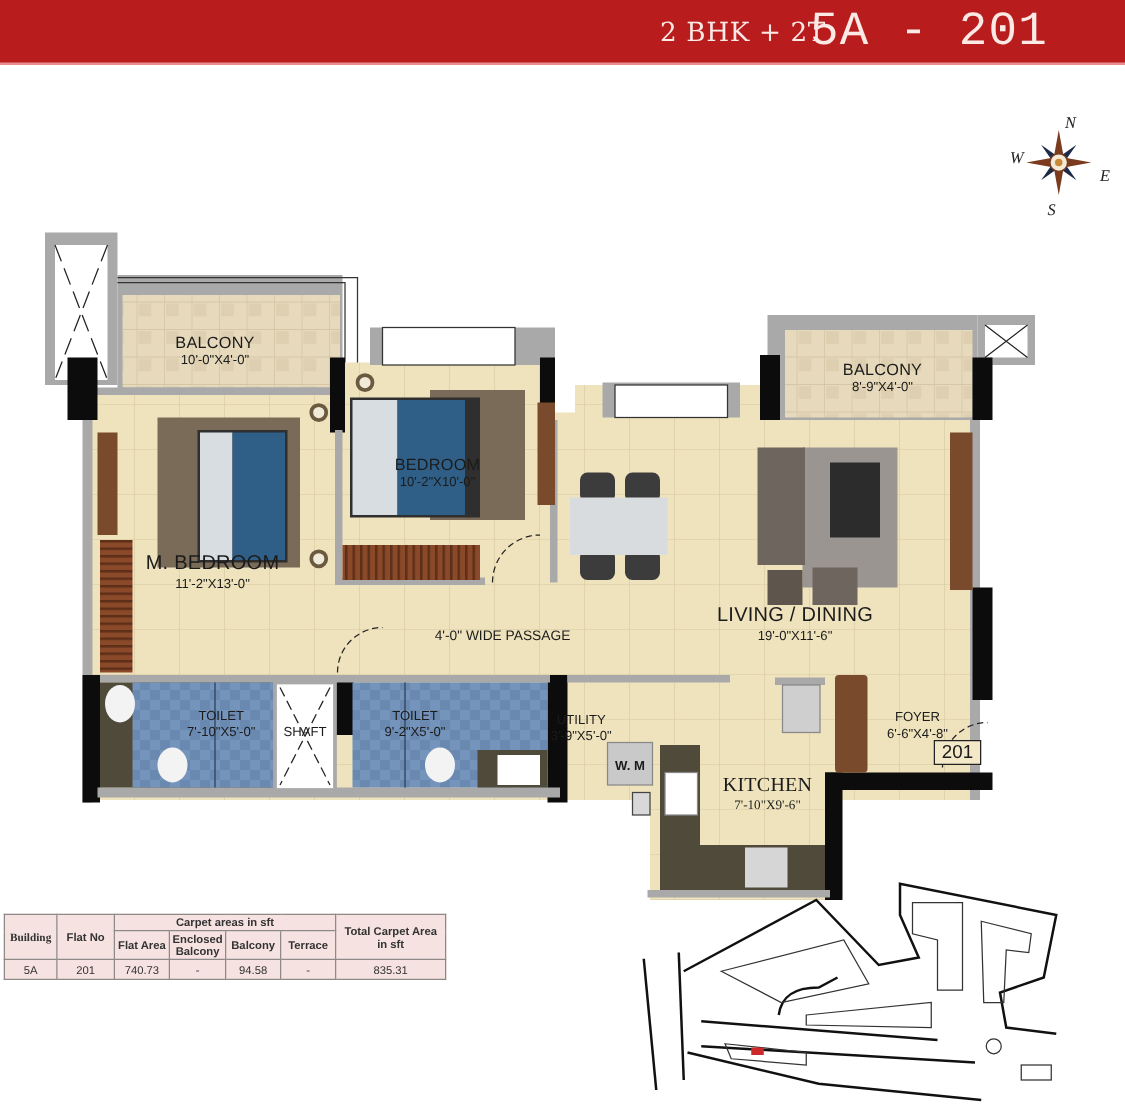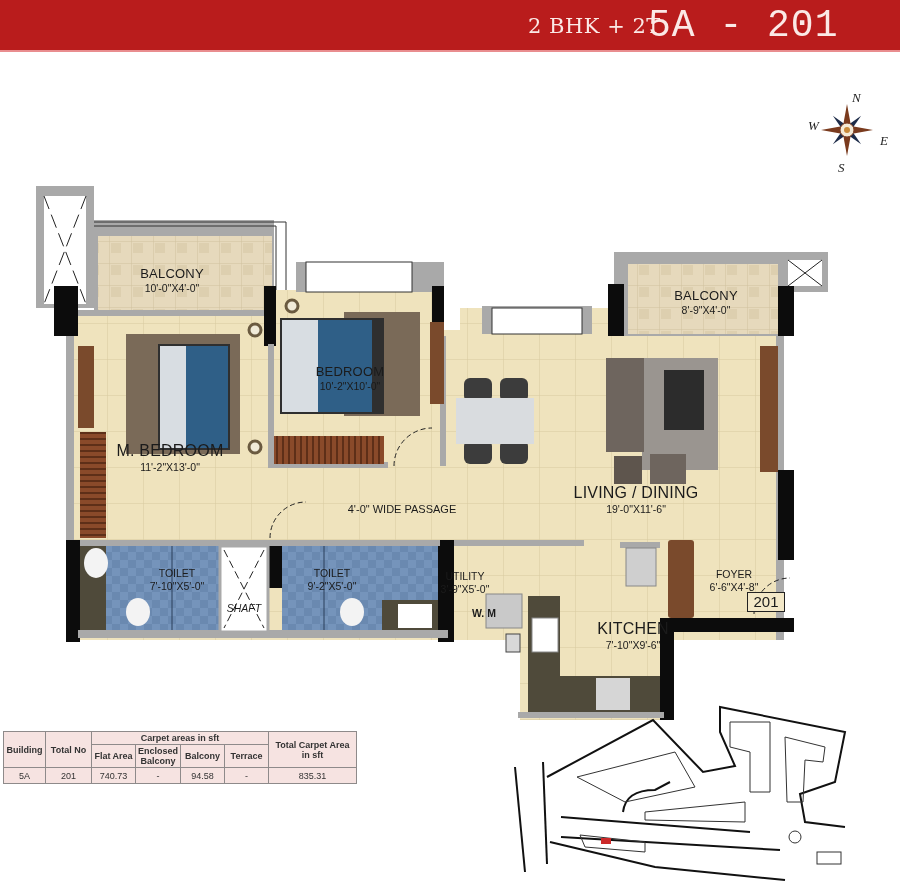--- a/index.html
+++ b/index.html
@@ -213,49 +213,49 @@
   <div class="name">LIVING / DINING</div>
     <div class="dim">19'-0"X11'-6"</div>
 </div>
 <div class="room-label" style="left:334px;top:502px;width:136px;">
   <div class="dim" style="font-size:11px;">4'-0" WIDE PASSAGE</div>
 </div>
 <div class="room-label" style="left:132px;top:566px;width:90px;">
   <div class="dim">TOILET</div>
     <div class="dim">7'-10"X5'-0"</div>
 </div>
-<div class="room-label" style="left:224px;top:601px;width:40px;font-style:italic;">
+<div class="room-label" style="left:224px;top:579px;width:40px;">
   <div class="dim">SHAFT</div>
 </div>
 <div class="room-label" style="left:287px;top:566px;width:90px;">
   <div class="dim">TOILET</div>
     <div class="dim">9'-2"X5'-0"</div>
 </div>
 <div class="room-label" style="left:430px;top:569px;width:70px;">
   <div class="dim">UTILITY</div>
     <div class="dim">3'-9"X5'-0"</div>
 </div>
-<div class="room-label" style="left:464px;top:606px;width:40px;text-align:center;">
+<div class="room-label" style="left:484px;top:606px;width:40px;text-align:center;">
   <div class="dim" style="font-weight:bold;">W. M</div>
 </div>
-<div class="room-label big" style="left:588px;top:620px;width:90px;">
+<div class="room-label big" style="left:569px;top:620px;width:90px;font-family:Liberation Serif, serif;">
   <div class="name">KITCHEN</div>
     <div class="dim">7'-10"X9'-6"</div>
 </div>
 <div class="room-label" style="left:694px;top:567px;width:80px;">
   <div class="dim">FOYER</div>
     <div class="dim">6'-6"X4'-8"</div>
 </div>
 <div class="unit-tag">201</div>
 
 <table class="area-table">
   <tbody>
       <tr>
-    <th rowspan="2" style="width:42px;">Building</th>
-    <th rowspan="2" style="width:46px;">Total No</th>
+    <th rowspan="2" style="width:42px;font-family:Liberation Serif, serif;">Building</th>
+    <th rowspan="2" style="width:46px;">Flat No</th>
     <th colspan="4">Carpet areas in sft</th>
     <th rowspan="2" style="width:88px;">Total Carpet Area in sft</th>
   </tr>
   <tr>
     <th style="width:44px;">Flat Area</th>
     <th style="width:44px;">Enclosed Balcony</th>
     <th style="width:44px;">Balcony</th>
     <th style="width:44px;">Terrace</th>
   </tr>
   <tr>

